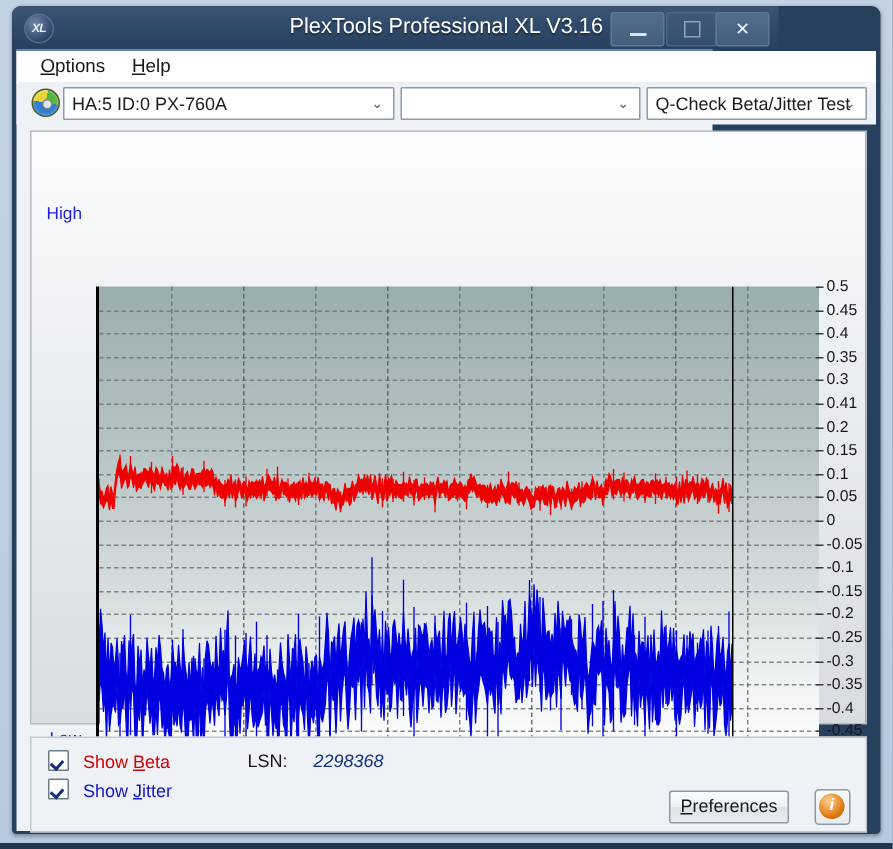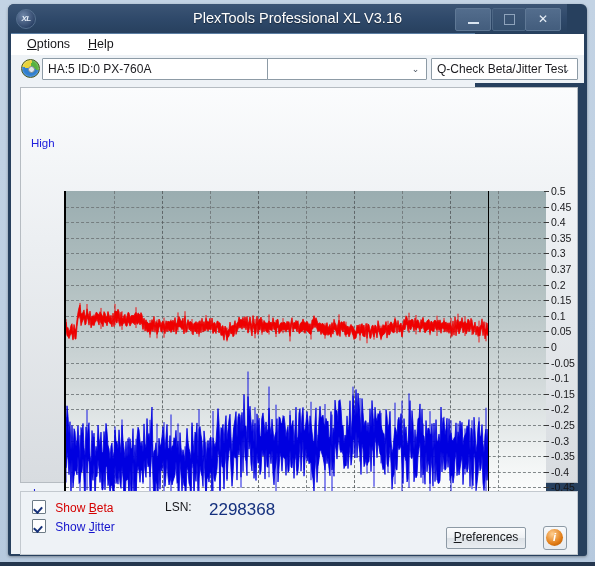--- a/index.html
+++ b/index.html
@@ -19,21 +19,20 @@
     background:#27405e;
     border:1px solid #1f3category;
     border-radius:6px 6px 3px 3px;
     box-shadow:0 1px 3px rgba(0,0,0,.35);
     overflow:hidden;
   }
   
   #titlebar{
     position:absolute;left:0;top:0;width:511px;height:29px;
     background:linear-gradient(180deg,#3c5575 0%,#2f496a 50%,#27405e 100%);
-    padding-left:48px;
   }
   #app-icon{
     position:absolute;left:8px;top:5px;width:18px;height:18px;border-radius:50%;
     background:radial-gradient(circle at 35% 32%,#6f86a8,#2b4266 75%);
     border:1px solid #56708f;
     color:#e6eef8;font-size:8px;font-style:italic;font-weight:bold;
     text-align:center;line-height:18px;letter-spacing:-.5px;
   }
   #title-text{
     position:absolute;left:0;top:0;width:579px;height:29px;line-height:29px;
@@ -85,21 +84,21 @@
   .combo{
     position:absolute;top:3px;height:20px;
     background:#ffffff;border:1px solid #8d9ba6;border-radius:1px;
     font-size:12px;color:#1b1b1f;line-height:20px;
   }
   .combo .lbl{position:absolute;left:5px;top:0;white-space:nowrap;}
   .combo .arrow{
     position:absolute;right:4px;top:0;width:13px;text-align:center;
     color:#4a5460;font-size:9px;line-height:21px;
   }
-  #combo-drive{left:31px;width:219px;padding-left:24px;}
+  #combo-drive{left:31px;width:219px;}
   #combo-function{left:256px;width:158px;}
   #combo-test{left:420px;width:145px;}
   
   #chart-panel{
     position:absolute;left:9px;top:53px;width:556px;height:394px;
     background:linear-gradient(180deg,#fbfcfd 0%,#eceff2 38%,#d8dce0 100%);
     border:1px solid #b6bcc2;
   }
   
   #lbl-high{position:absolute;left:10px;top:49px;font-size:11.5px;color:#2222dd;}
@@ -140,21 +139,21 @@
   }
   .chkbox:after{
     content:"";position:absolute;left:2px;top:4px;width:4px;height:6px;
     border:solid #16317a;border-width:0 2px 2px 0;transform:rotate(42deg);
   }
   .chk-label{margin-left:6px;}
   .chk-label u{text-decoration:underline;}
   #lbl-beta{color:#d40000;}
   #lbl-jitter{color:#1414cc;}
   #lsn-label{position:absolute;left:144px;top:8px;font-size:12px;color:#17171a;}
-  #lsn-value{position:absolute;left:188px;top:8px;font-size:17px;color:#14307e;}
+  #lsn-value{position:absolute;left:188px;top:8px;font-size:12px;color:#14307e;font-style:italic;}
   .btn{
     position:absolute;background:linear-gradient(180deg,#fbfcfd 0%,#eef1f4 48%,#dde2e7 52%,#e9edf1 100%);
     border:1px solid #8d9aa5;border-radius:2px;
     font-size:12px;color:#16181b;text-align:center;
   }
   .btn u{text-decoration:underline;}
   #btn-start{
     right:10px;top:7px;width:70px;height:20px;line-height:19px;
     border:1px solid #3c7fb1;box-shadow:inset 0 0 0 1px #eaf3fa;
   }
@@ -381,21 +380,21 @@
             <div class="ylabel" style="top: 2px;">0.5</div>
             <div class="ytick" style="top: 22.6px;"></div>
             <div class="ylabel" style="top: 17.6px;">0.45</div>
             <div class="ytick" style="top: 38.2px;"></div>
             <div class="ylabel" style="top: 33.2px;">0.4</div>
             <div class="ytick" style="top: 53.8px;"></div>
             <div class="ylabel" style="top: 48.8px;">0.35</div>
             <div class="ytick" style="top: 69.4px;"></div>
             <div class="ylabel" style="top: 64.4px;">0.3</div>
             <div class="ytick" style="top: 85px;"></div>
-            <div class="ylabel" style="top: 80px;">0.37</div>
+            <div class="ylabel" style="top: 80px;">0.41</div>
             <div class="ytick" style="top: 100.6px;"></div>
             <div class="ylabel" style="top: 95.6px;">0.2</div>
             <div class="ytick" style="top: 116.2px;"></div>
             <div class="ylabel" style="top: 111.2px;">0.15</div>
             <div class="ytick" style="top: 131.8px;"></div>
             <div class="ylabel" style="top: 126.8px;">0.1</div>
             <div class="ytick" style="top: 147.4px;"></div>
             <div class="ylabel" style="top: 142.4px;">0.05</div>
             <div class="ytick" style="top: 163px;"></div>
             <div class="ylabel" style="top: 158px;">0</div>

